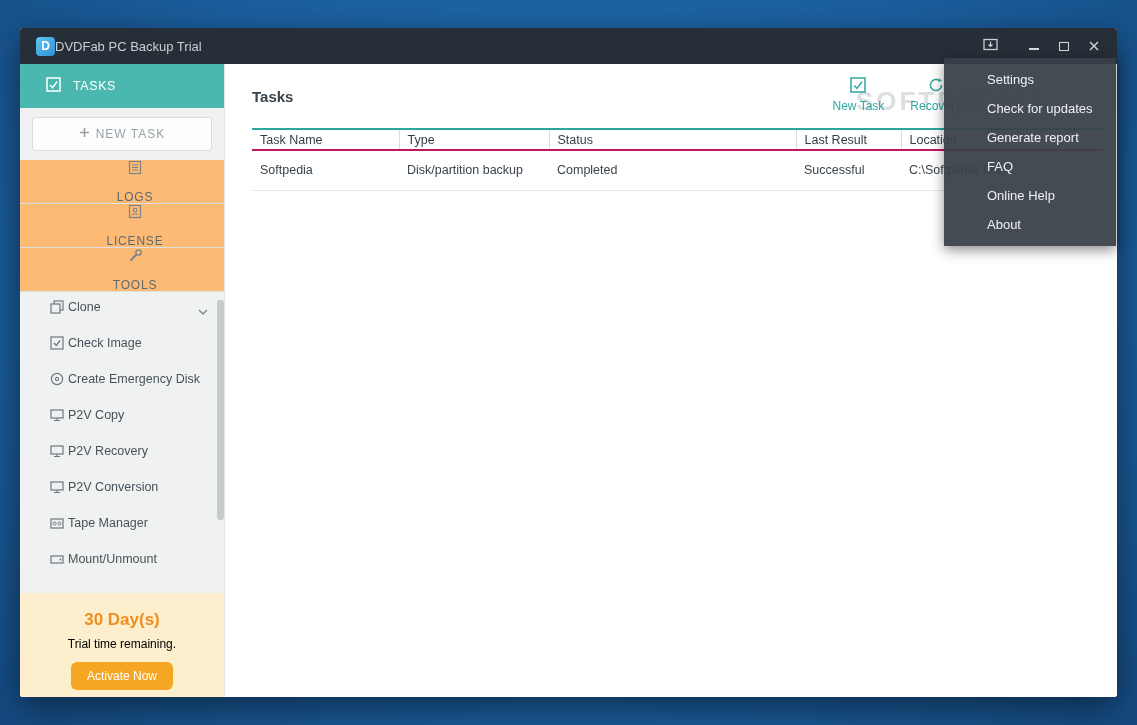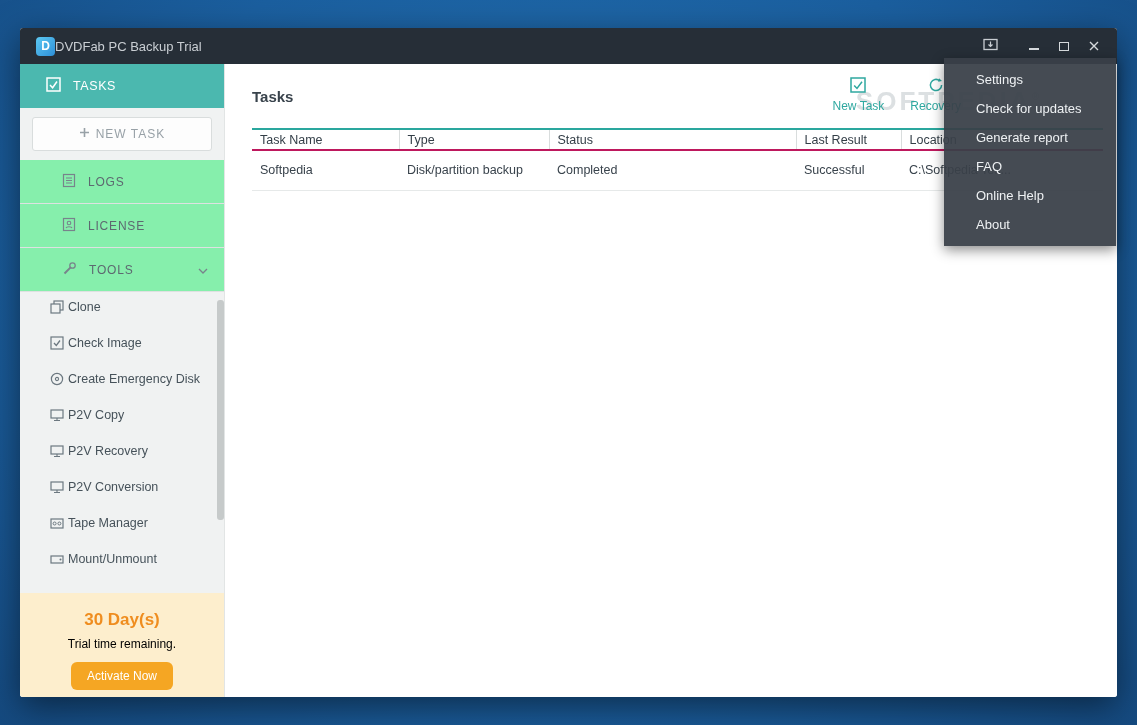--- a/index.html
+++ b/index.html
@@ -44,23 +44,23 @@
     font-size:12.5px; letter-spacing:.6px;
   }
   .newtask-wrap { height:52px; padding:9px 12px 0; }
   .newtask-btn {
     width:100%; height:34px; background:#fdfdfd; border:1px solid #d9dddd; border-radius:3px;
     color:#98a1a7; font-size:12px; letter-spacing:1px;
     display:flex; align-items:center; justify-content:center; gap:6px;
     font-family:"Liberation Sans", sans-serif;
   }
   .nav-group {
-    height:44px; background:#86efac; border-bottom:1px solid #dee1e1;
-    display:flex; align-items:center; gap:12px; padding-left:42px;
-    color:#5d6970; font-size:12px; letter-spacing:.8px;
+    height:44px; background:#fdba74; border-bottom:1px solid #dee1e1;
+    display:flex; align-items:center; gap:12px; padding-left:26px;
+    color:#5d6970; font-size:12px; letter-spacing:.8px;flex-direction:column;
   }
   .nav-group:first-of-type { border-top:1px solid #dee1e1; }
   .chev { margin-left:auto; margin-right:16px; }
   .tool-list { height:283px; overflow:hidden; padding-top:8px; }
   .tool-item {
     height:36px; display:flex; align-items:flex-start; gap:4px; padding-left:30px;
     color:#46525a; font-size:12.5px;
   }
   .scroll-thumb {
     position:absolute; right:0; top:236px; width:7px; height:220px;
@@ -105,21 +105,21 @@
   }
   .task-table th:first-child { border-left:none; }
   .task-table td {
     height:40px; color:#39434c; font-size:12.5px; padding:0 8px;
     border-bottom:1px solid #e6e9e9; overflow:hidden; white-space:nowrap;
   }
   
   .menu {
     position:absolute; left:924px; top:30px; width:172px; z-index:20;
     background:rgba(57,64,72,.94); box-shadow:0 4px 12px rgba(0,0,0,.45);
-    padding:7px 6px;
+    padding:7px 17px;
   }
   .menu-item {
     height:29px; line-height:29px; padding-left:26px;
     color:#eef1f3; font-size:13px; white-space:nowrap;
   }
 </style>
 </head>
 <body>
 
 <div class="window">

